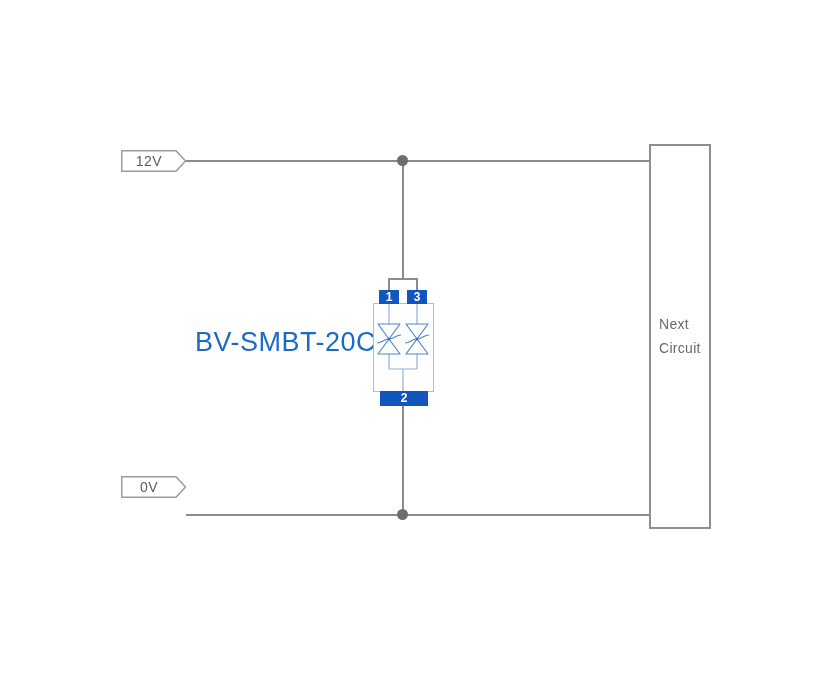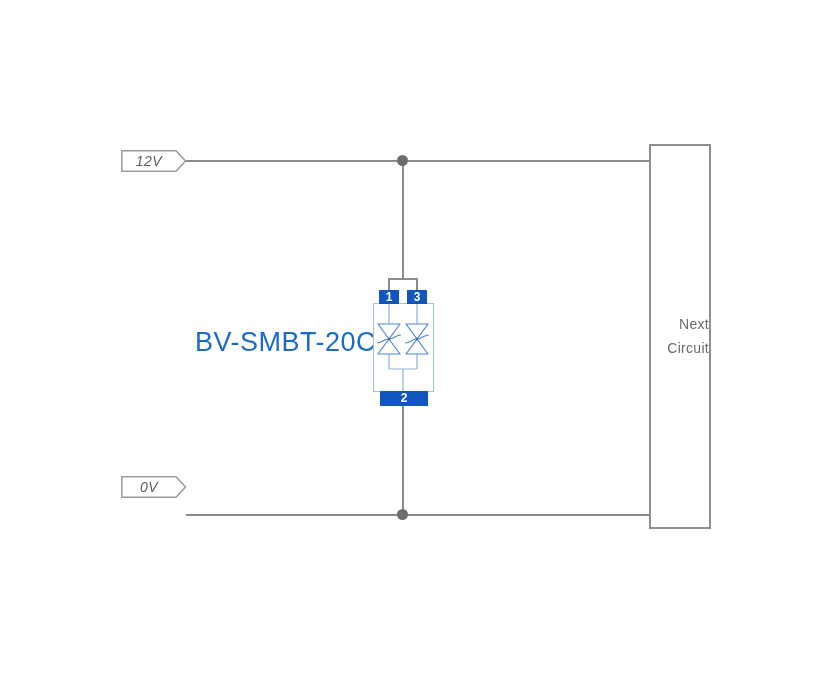--- a/index.html
+++ b/index.html
@@ -13,35 +13,35 @@
   }
 
   
   .wire { position: absolute; background: #8b8b8b; z-index: 1; }
   .junction {
     position: absolute; width: 11px; height: 11px;
     border-radius: 50%; background: #6d6d6d; z-index: 2;
   }
 
   
-  .net-tag { position: absolute; width: 66px; height: 22px; z-index: 2; font-style: italic; }
+  .net-tag { position: absolute; width: 66px; height: 22px; z-index: 2; }
   .net-tag svg { position: absolute; left: 0; top: 0; display: block; }
   .net-tag .tag-text {
     position: absolute; left: 0; top: 0; width: 56px; height: 22px;
     line-height: 22px; text-align: center;
     font-size: 14px; color: #5c5c5c; letter-spacing: 0.5px;
   }
 
   
   .next-box {
     position: absolute; left: 649px; top: 144px;
     width: 62px; height: 385px;
     border: 2px solid #8f8f8f; background: #ffffff;
     box-sizing: border-box; z-index: 3;
-    display: flex; align-items: center; text-align: right;
+    display: flex; align-items: center;
   }
   .next-box .next-text {
     padding-left: 8px;
     font-size: 14px; line-height: 1.65; color: #6a6a6a;
     letter-spacing: 0.3px;
   }
 
   
   .comp-label {
     position: absolute; left: 195px; top: 327px;

